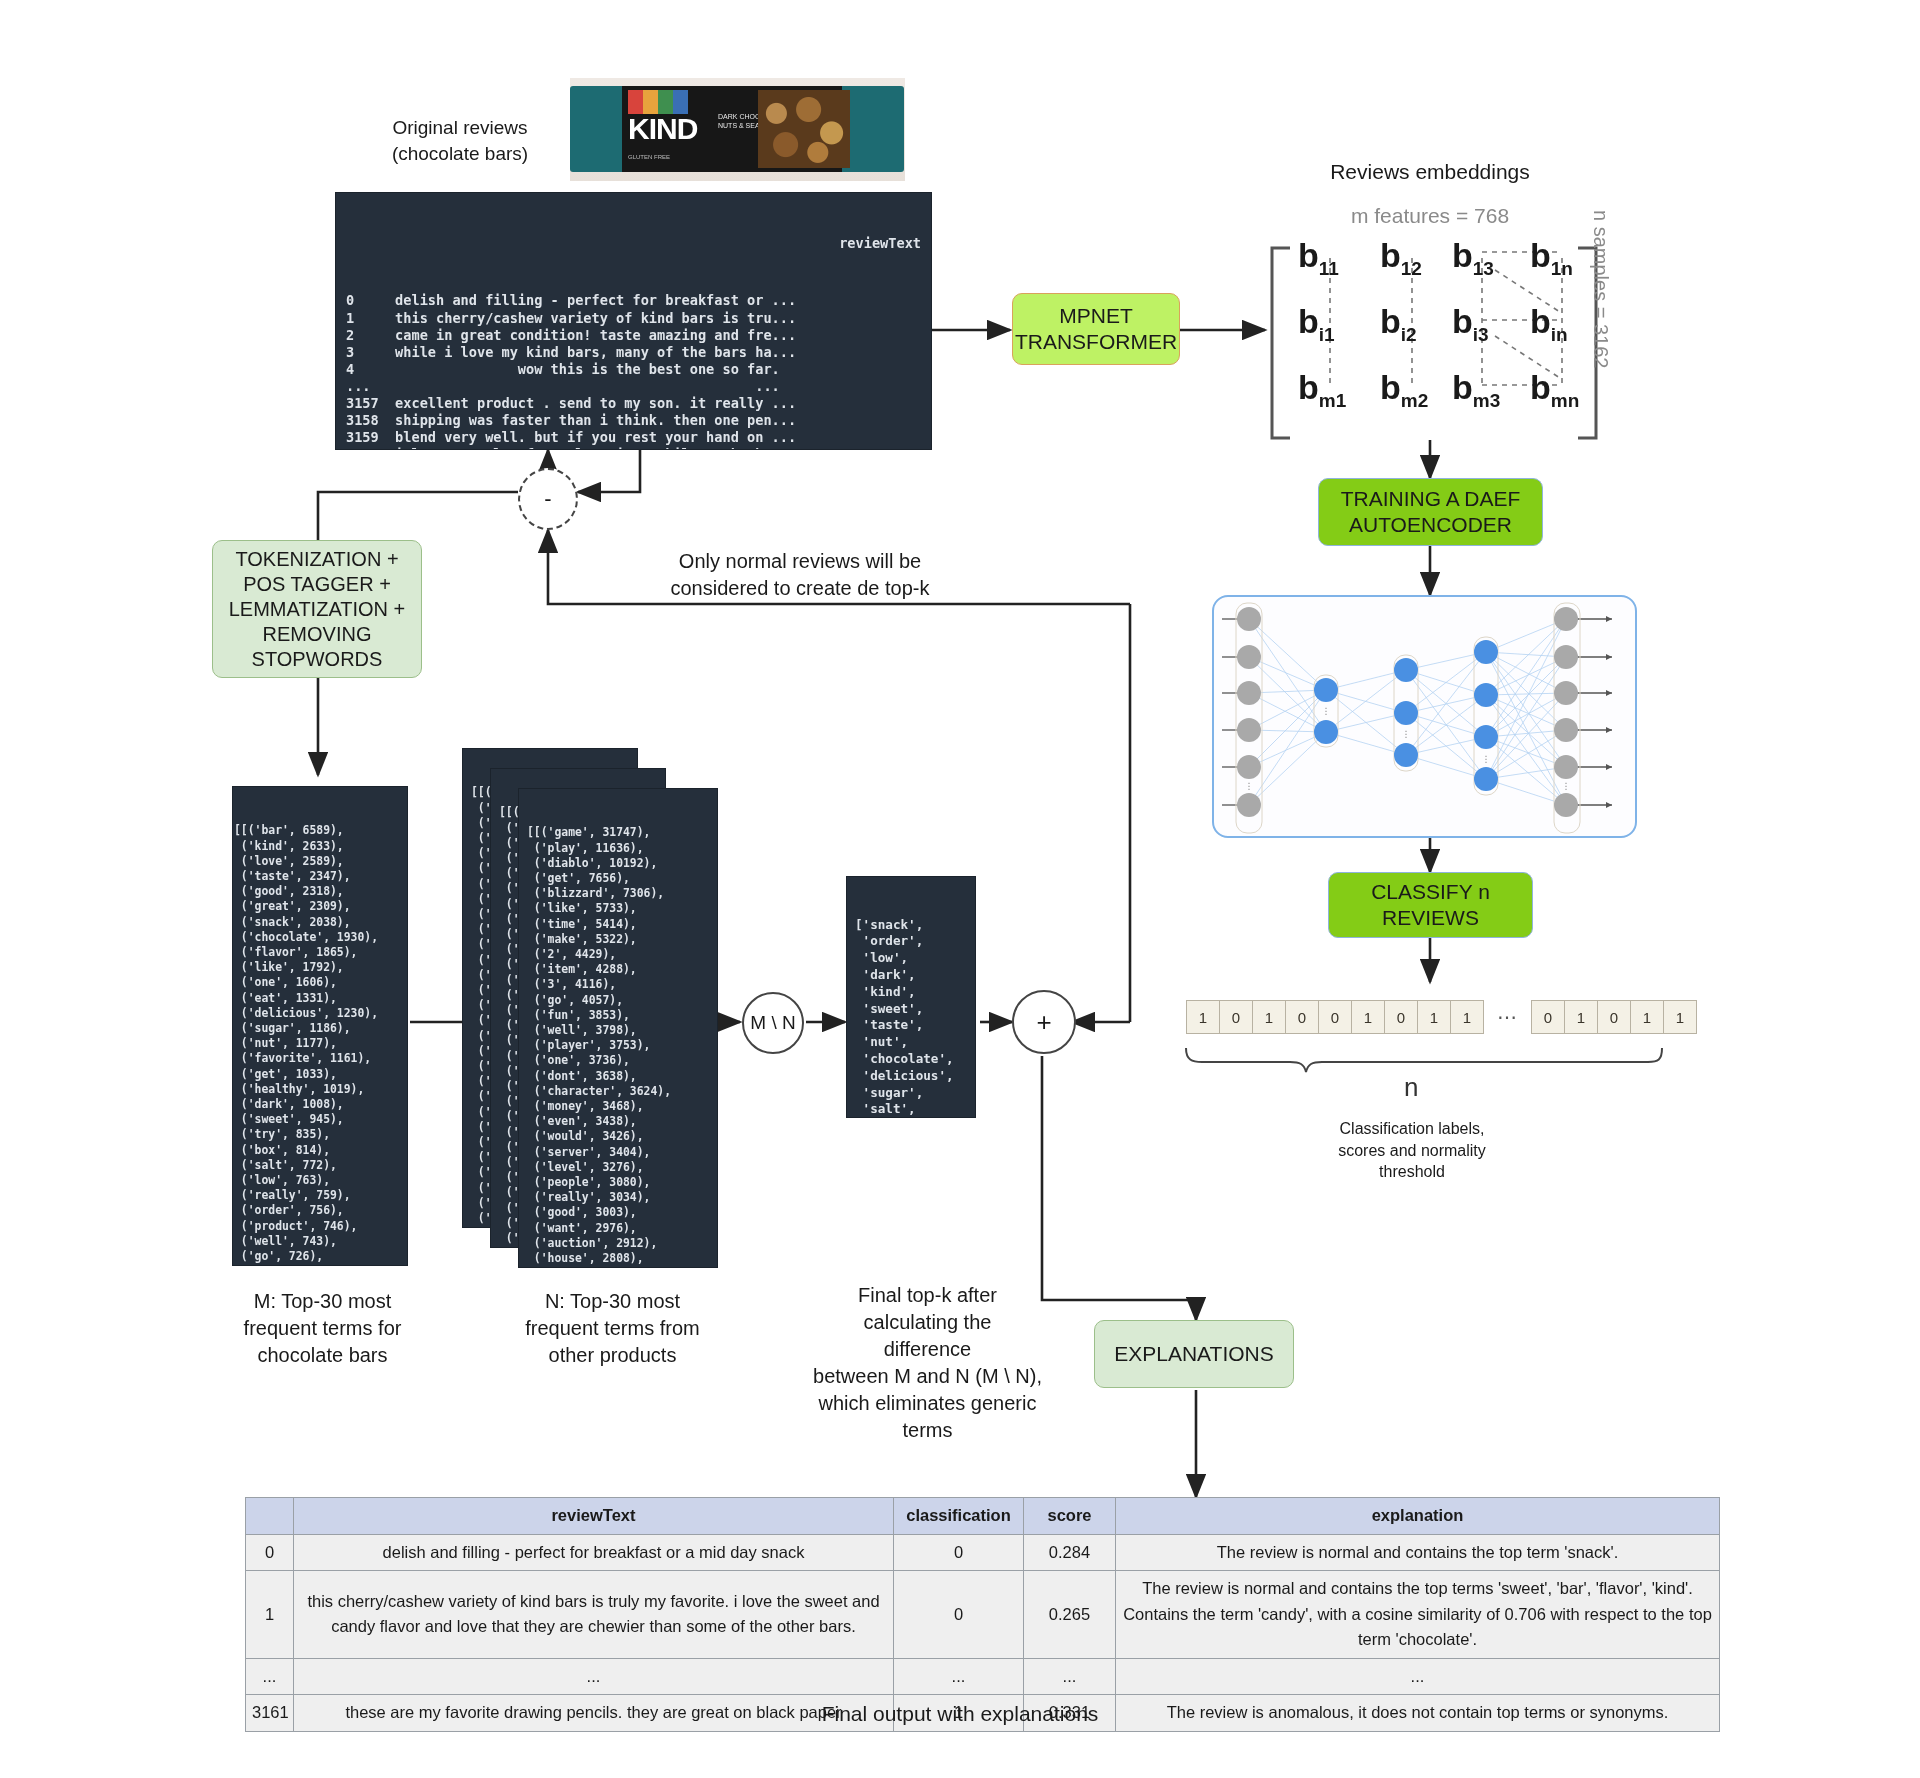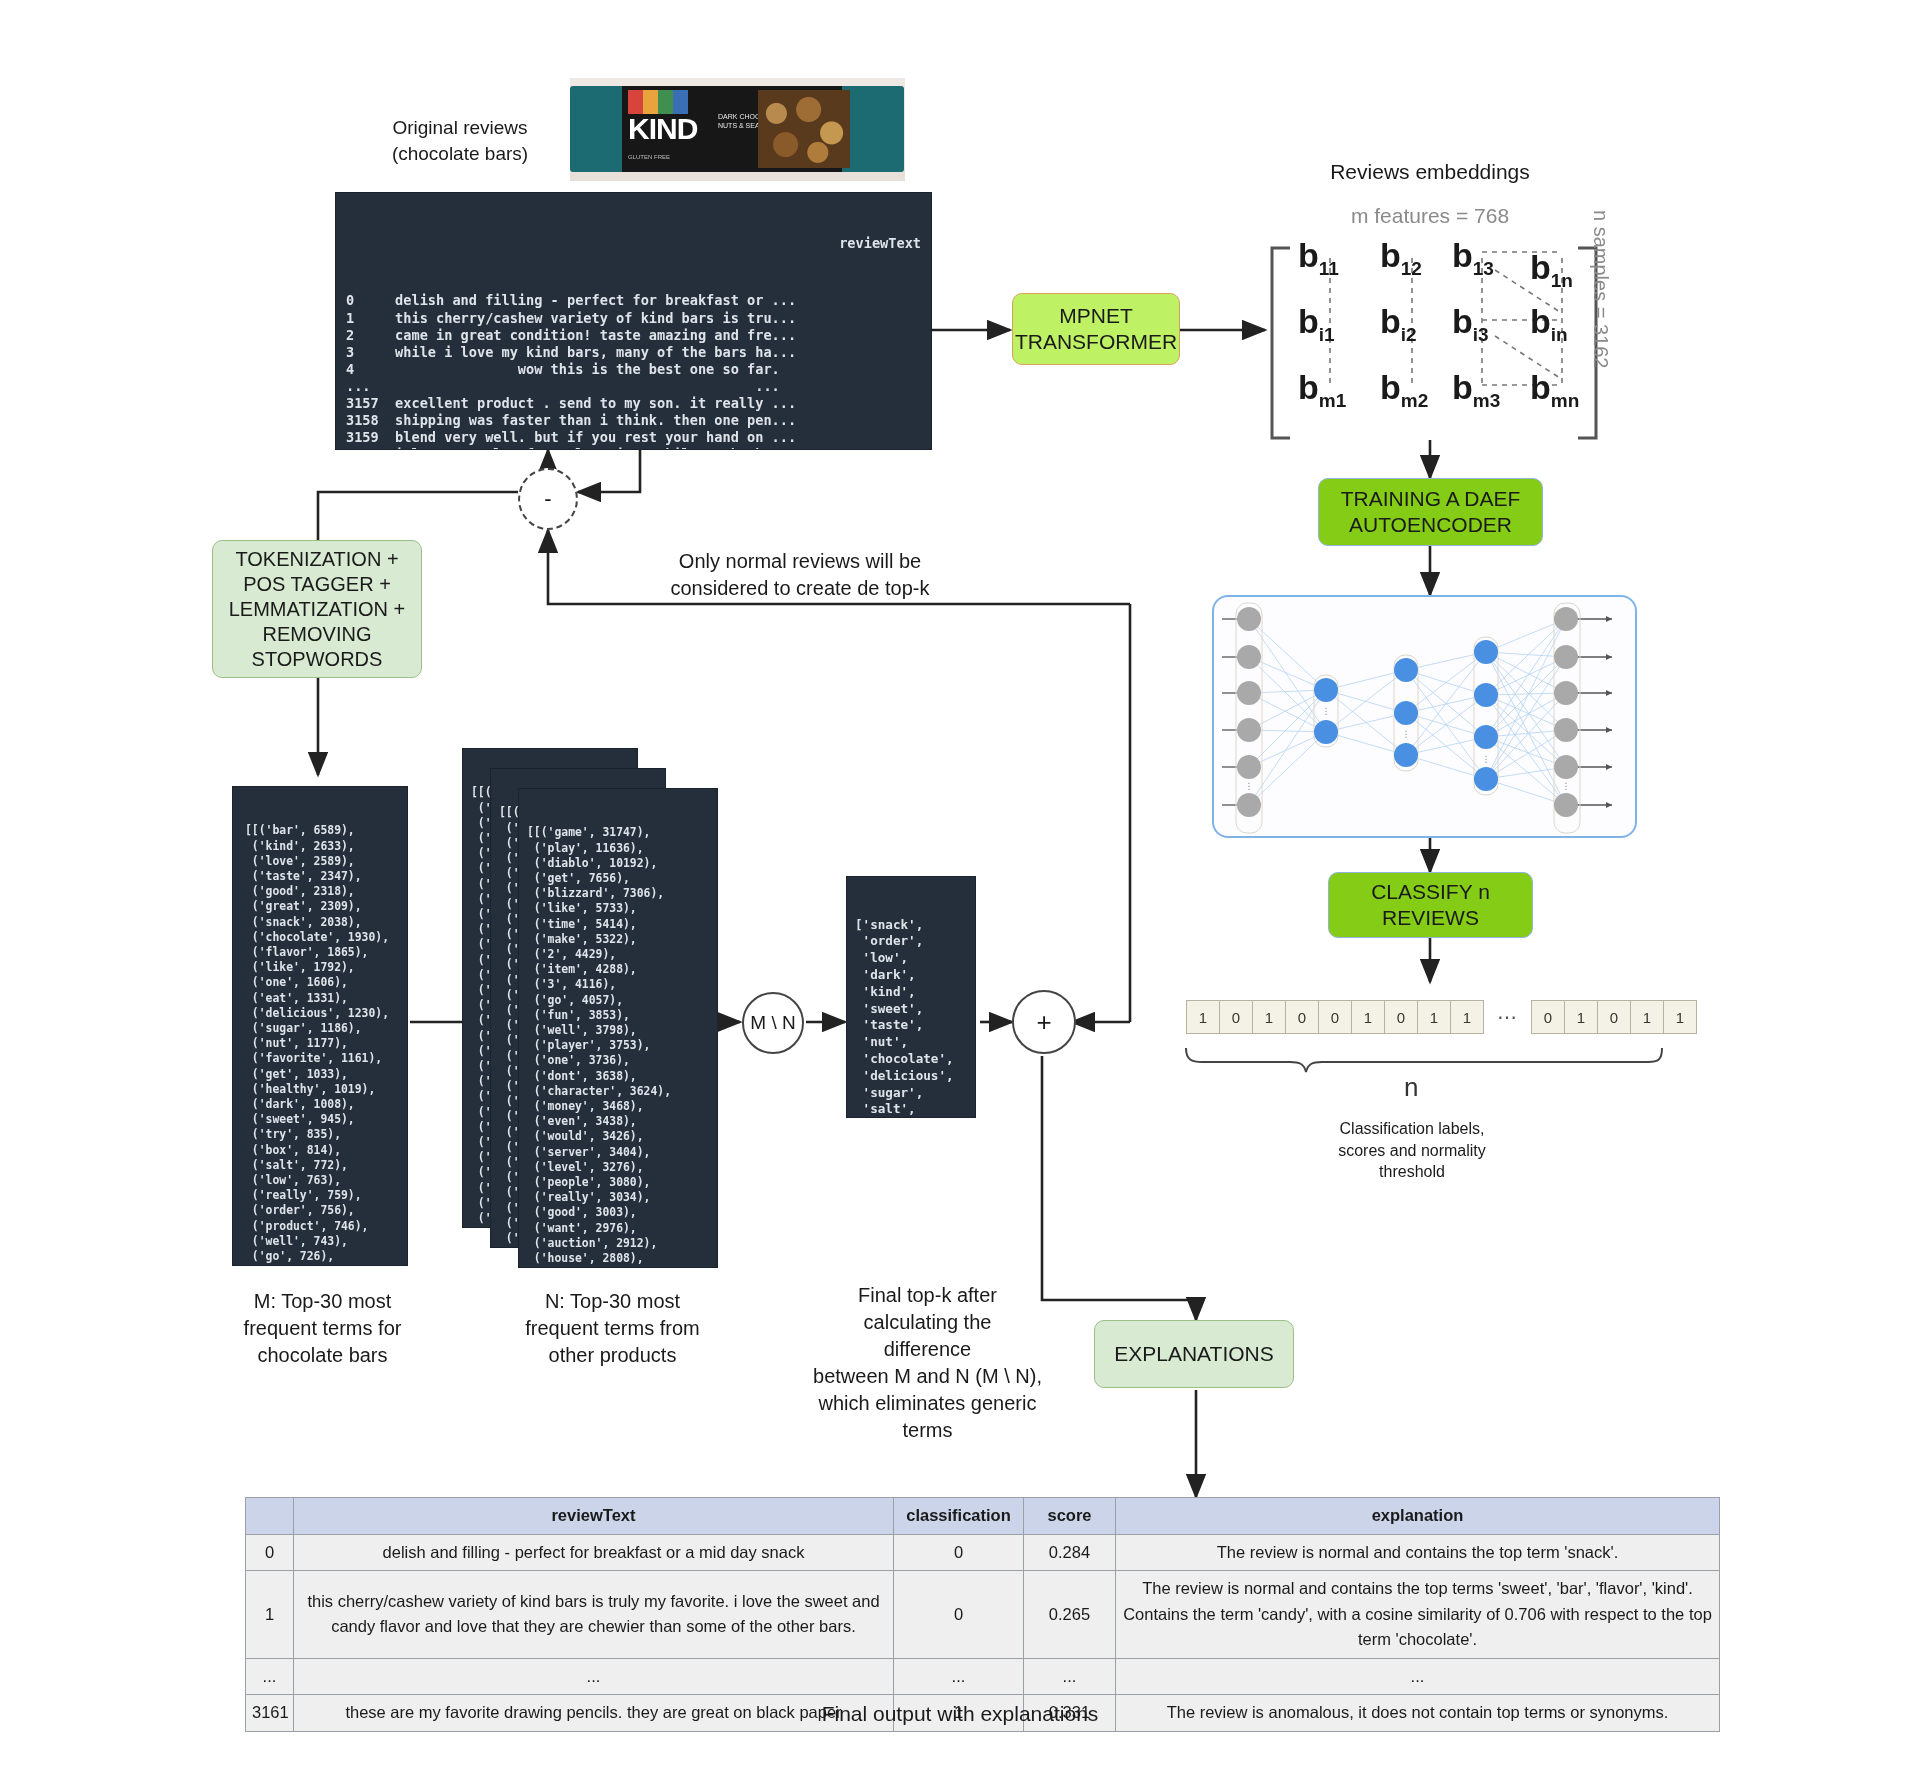--- a/index.html
+++ b/index.html
@@ -206,21 +206,21 @@
 <div class="abs lbl" style="left:1265px; top:158px; width:330px; font-size:21px;">Reviews embeddings</div>
 <div class="abs lbl" style="left:1265px; top:202px; width:330px; font-size:21px; color:#8a8a8a;">m features = 768</div>
 <div class="abs" style="left:1612px; top:210px; font-size:20px; color:#8a8a8a;">
   <div class="vrot">n samples = 3162</div>
 </div>
 
 <div class="abs" style="left:1290px; top:236px; width:300px; height:200px;">
   <div class="abs mat-b" style="left:8px;  top:0px;">b<sub>11</sub></div>
   <div class="abs mat-b" style="left:90px; top:0px;">b<sub>12</sub></div>
   <div class="abs mat-b" style="left:162px;top:0px;">b<sub>13</sub></div>
-  <div class="abs mat-b" style="left:240px;top:12px;">b<sub>1n</sub></div>
+  <div class="abs mat-b" style="left:240px;top:0px;">b<sub>1n</sub></div>
 
   <div class="abs mat-b" style="left:8px;  top:66px;">b<sub>i1</sub></div>
   <div class="abs mat-b" style="left:90px; top:66px;">b<sub>i2</sub></div>
   <div class="abs mat-b" style="left:162px;top:66px;">b<sub>i3</sub></div>
   <div class="abs mat-b" style="left:240px;top:66px;">b<sub>in</sub></div>
 
   <div class="abs mat-b" style="left:8px;  top:132px;">b<sub>m1</sub></div>
   <div class="abs mat-b" style="left:90px; top:132px;">b<sub>m2</sub></div>
   <div class="abs mat-b" style="left:162px;top:132px;">b<sub>m3</sub></div>
   <div class="abs mat-b" style="left:240px;top:132px;">b<sub>mn</sub></div>
@@ -395,21 +395,21 @@
 
 <div class="abs procbox proc-green" style="left:212px; top:540px; width:210px; height:138px; white-space:pre-line; font-size:20px;">TOKENIZATION +
 POS TAGGER +
 LEMMATIZATION +
 REMOVING
 STOPWORDS</div>
 
 <div class="abs lbl" style="left:640px; top:548px; width:320px; white-space:pre-line; font-size:20px;">Only normal reviews will be
 considered to create de top-k</div>
 
-<div class="abs code" style="left:232px; top:786px; width:176px; height:480px; padding:6px 12px; font-size:11.4px; line-height:15.2px;">
+<div class="abs code" style="left:232px; top:786px; width:176px; height:480px; padding:6px 1px; font-size:11.4px; line-height:15.2px;">
   <div id="list-m"><div>[[('bar', 6589),</div><div> ('kind', 2633),</div><div> ('love', 2589),</div><div> ('taste', 2347),</div><div> ('good', 2318),</div><div> ('great', 2309),</div><div> ('snack', 2038),</div><div> ('chocolate', 1930),</div><div> ('flavor', 1865),</div><div> ('like', 1792),</div><div> ('one', 1606),</div><div> ('eat', 1331),</div><div> ('delicious', 1230),</div><div> ('sugar', 1186),</div><div> ('nut', 1177),</div><div> ('favorite', 1161),</div><div> ('get', 1033),</div><div> ('healthy', 1019),</div><div> ('dark', 1008),</div><div> ('sweet', 945),</div><div> ('try', 835),</div><div> ('box', 814),</div><div> ('salt', 772),</div><div> ('low', 763),</div><div> ('really', 759),</div><div> ('order', 756),</div><div> ('product', 746),</div><div> ('well', 743),</div><div> ('go', 726),</div><div> ('best', 716)]]</div></div>
 </div>
 <div class="abs lbl" style="left:215px; top:1288px; width:215px; white-space:pre-line; font-size:20px;">M: Top-30 most
 frequent terms for
 chocolate bars</div>
 
 <div class="abs code" style="left:462px; top:748px; width:176px; height:480px; padding:6px 8px; font-size:11.4px; line-height:15.2px;">
   <div id="list-n-b1"><div>[[('shoe', 2177),</div><div> ('f', 31747),</div><div> ('f', 11636),</div><div> ('f', 10192),</div><div> ('f', 7656),</div><div> ('f', 7306),</div><div> ('f', 5733),</div><div> ('f', 5414),</div><div> ('f', 5322),</div><div> ('f', 4429),</div><div> ('f', 4288),</div><div> ('f', 4116),</div><div> ('f', 4057),</div><div> ('f', 3853),</div><div> ('f', 3798),</div><div> ('f', 3753),</div><div> ('f', 3736),</div><div> ('f', 3638),</div><div> ('f', 3624),</div><div> ('f', 3468),</div><div> ('f', 3438),</div><div> ('f', 3426),</div><div> ('f', 3404),</div><div> ('f', 3276),</div><div> ('f', 3080),</div><div> ('f', 3034),</div><div> ('f', 3003),</div><div> ('f', 2976),</div><div> ('f', 2912),</div><div> ('f', 2808)]]</div></div>
 </div>
 <div class="abs code" style="left:490px; top:768px; width:176px; height:480px; padding:6px 8px; font-size:11.4px; line-height:15.2px;">

